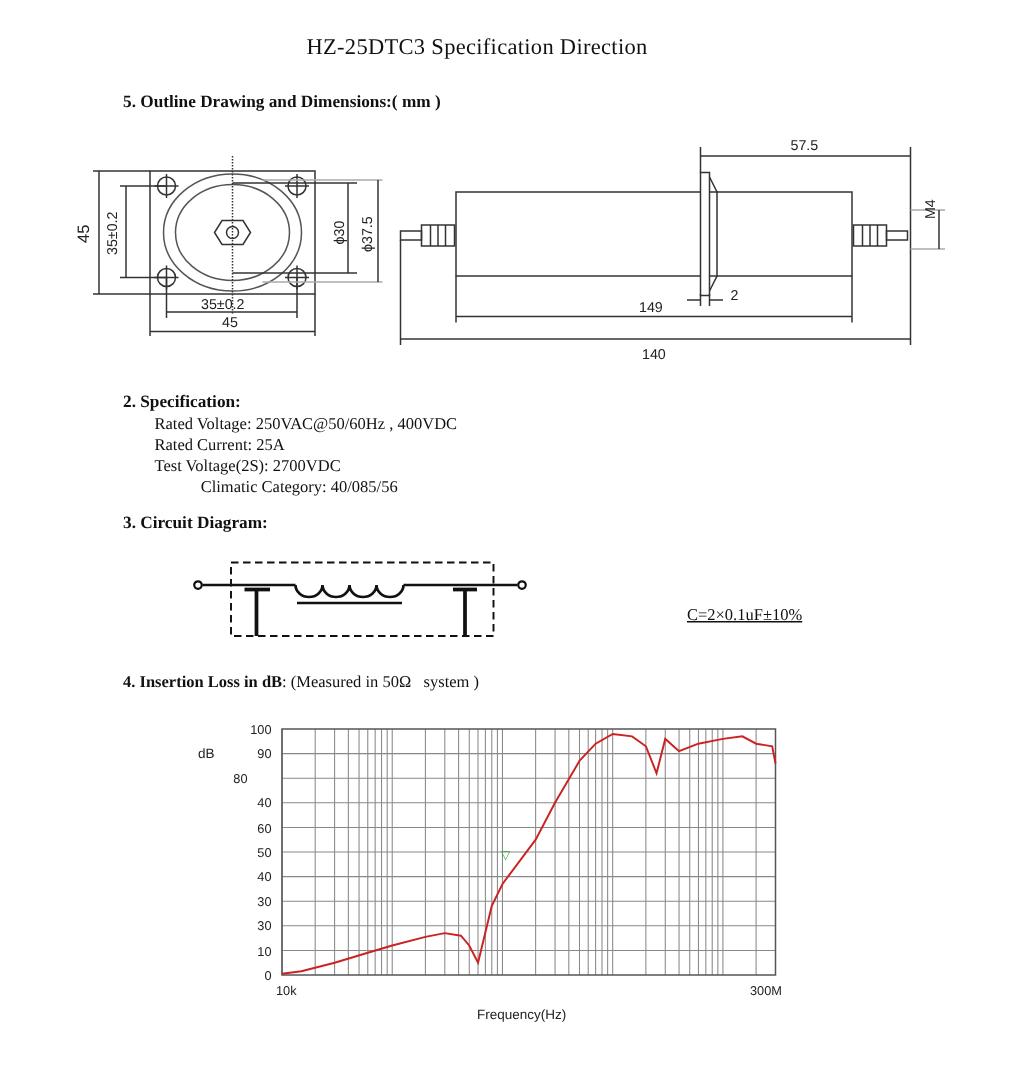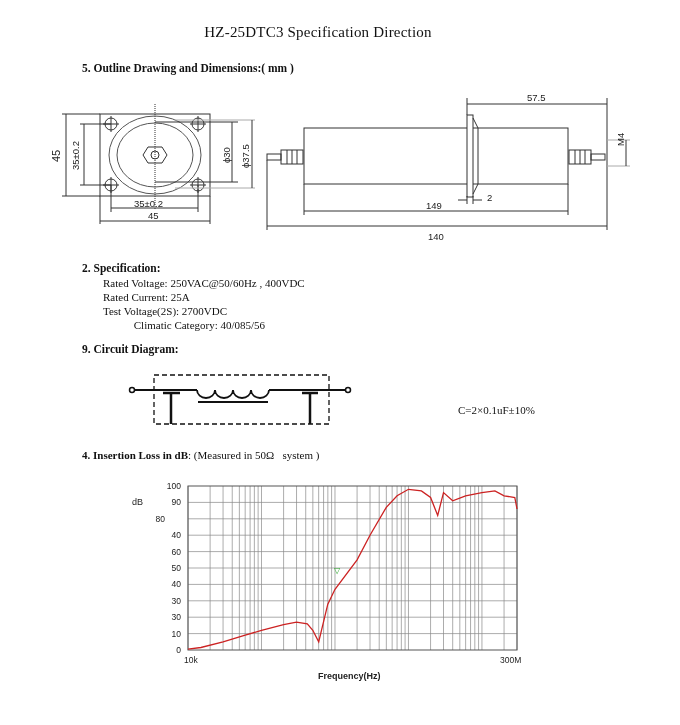--- a/index.html
+++ b/index.html
@@ -109,37 +109,37 @@
 <div class="abs dim" style="left:487px; top:192px;">2</div>
 <div class="abs dim" style="left:426px; top:200px;">149</div>
 <div class="abs dim" style="left:428px; top:214px;margin-top:17px;">140</div>
 
 <div class="abs sec" style="left:82px; top:262px;">2.   Specification:</div>
 <div class="abs body-text" style="left:103px; top:276px;">Rated Voltage: 250VAC@50/60Hz  ,  400VDC</div>
 <div class="abs body-text" style="left:103px; top:290px;">Rated Current: 25A</div>
 <div class="abs body-text" style="left:103px; top:304px;">Test Voltage(2S): 2700VDC</div>
 <div class="abs body-text" style="left:103px; top:318px; white-space:pre;margin-left:28px;"> Climatic Category: 40/085/56</div>
 
-<div class="abs sec" style="left:82px; top:343px;">9.   Circuit Diagram:</div>
+<div class="abs sec" style="left:82px; top:343px;">3.   Circuit Diagram:</div>
 <svg style="left:0; top:0;" width="680" height="725">
   <g stroke="#111" fill="none">
     <rect x="154" y="375" width="175" height="49" stroke-dasharray="5,3" stroke-width="1.3"></rect>
     <circle cx="132" cy="390" r="2.5" stroke-width="1.5"></circle>
     <circle cx="348" cy="390" r="2.5" stroke-width="1.5"></circle>
     <line x1="135" y1="390" x2="197" y2="390" stroke-width="1.8"></line>
     <path d="M197,390 a9,8 0 0 0 18,0 a9,8 0 0 0 18,0 a9,8 0 0 0 18,0 a9,8 0 0 0 18,0" stroke-width="1.8"></path>
     <line x1="269" y1="390" x2="345" y2="390" stroke-width="1.8"></line>
     <line x1="198" y1="402" x2="268" y2="402" stroke-width="1.8"></line>
     <line x1="163" y1="393" x2="180" y2="393" stroke-width="2.5"></line>
     <line x1="171" y1="393" x2="171" y2="424" stroke-width="2.5"></line>
     <line x1="302" y1="393" x2="318" y2="393" stroke-width="2.5"></line>
     <line x1="310" y1="393" x2="310" y2="424" stroke-width="2.5"></line>
   </g>
 </svg>
-<div class="abs body-text" style="left:458px; top:403px;">C=2×0.1uF±10%</div>
+<div class="abs body-text" style="left:458px; top:403px;text-decoration:underline;">C=2×0.1uF±10%</div>
 
 <div class="abs" style="left:82px; top:449px; font-size:11px;">
   <span style="font-weight:bold;">4. Insertion Loss in dB</span><span style="white-space:pre;">: (Measured in 50Ω   system )</span>
 </div>
 
 <div class="abs tick" style="left:132px; top:497px; font-size:9px;">dB</div>
 <div class="abs" style="left:155px; top:481px; width:26px;">
   <div class="abs tick" style="right:0; top:0;">100</div>
   <div class="abs tick" style="right:0; top:16.4px;">90</div>
   <div class="abs tick" style="right:16px; top:32.8px;">80</div>
@@ -147,21 +147,21 @@
   <div class="abs tick" style="right:0; top:65.6px;">60</div>
   <div class="abs tick" style="right:0; top:82px;padding-left:18px;">50</div>
   <div class="abs tick" style="right:0; top:98.4px;">40</div>
   <div class="abs tick" style="right:0; top:114.8px;margin-left:14px;">30</div>
   <div class="abs tick" style="right:0; top:131.2px;">30</div>
   <div class="abs tick" style="right:0; top:147.6px;">10</div>
   <div class="abs tick" style="right:0; top:164px;">0</div>
 </div>
 <div class="abs tick" style="left:184px; top:655px;">10k</div>
 <div class="abs tick" style="left:500px; top:655px;">300M</div>
-<div class="abs tick" style="left:318px; top:671px; font-size:9px;font-weight:bold;">Frequency(Hz)</div>
+<div class="abs tick" style="left:318px; top:671px; font-size:9px;">Frequency(Hz)</div>
 
 <svg id="chart" style="left:188px; top:486px;" width="329" height="164">
   <g id="grid" stroke="#888" stroke-width="0.7">
       <line x1="0" x2="0" y1="0" y2="164"></line>
       <line x1="22.121104821328142" x2="22.121104821328142" y1="0" y2="164"></line>
       <line x1="35.061121616327085" x2="35.061121616327085" y1="0" y2="164"></line>
       <line x1="44.242209642656285" x2="44.242209642656285" y1="0" y2="164"></line>
       <line x1="51.36361477459008" x2="51.36361477459008" y1="0" y2="164"></line>
       <line x1="57.182226437655224" x2="57.182226437655224" y1="0" y2="164"></line>
       <line x1="62.10179250150775" x2="62.10179250150775" y1="0" y2="164"></line>

